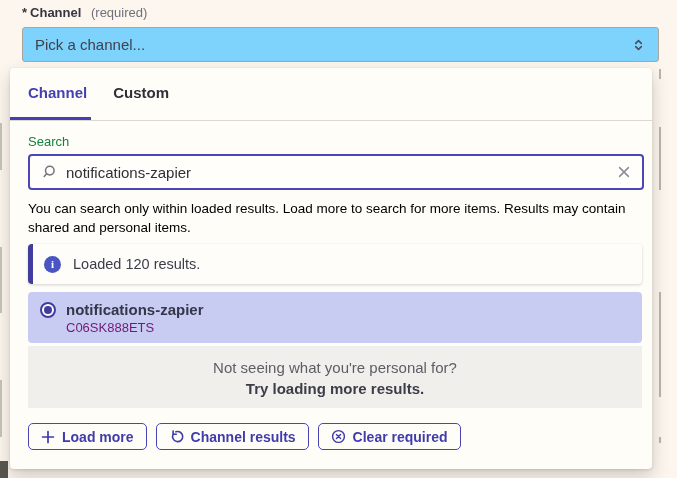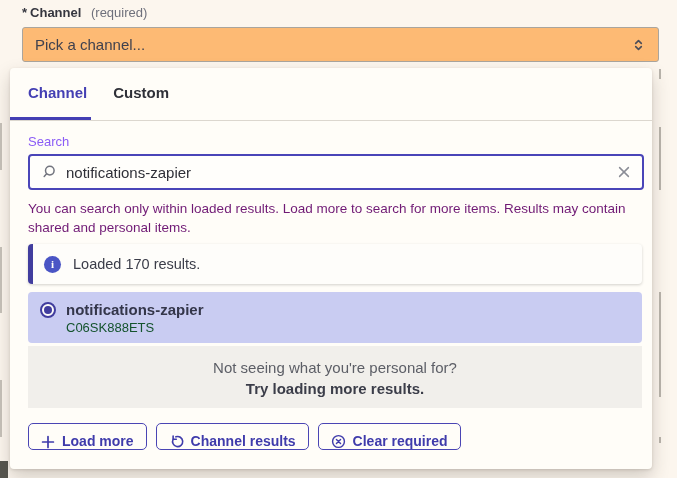--- a/index.html
+++ b/index.html
@@ -13,21 +13,21 @@
   .stage { position: relative; width: 677px; height: 476px; }
 
   
   .field-label { position: absolute; left: 22px; top: 5px; font-size: 13px; color: #35363f; }
   .field-label .req { font-weight: 700; margin-right: 3px; }
   .field-label .name { font-weight: 700; }
   .field-label .note { color: #6e707c; font-weight: 400; margin-left: 6px; }
 
   .select {
     position: absolute; left: 22px; top: 27px; width: 637px; height: 35px;
-    background: #fdba74; border: 1px solid #aaa59d; border-radius: 3px;
+    background: #7dd3fc; border: 1px solid #aaa59d; border-radius: 3px;
     display: flex; align-items: center; padding: 0 12px; cursor: pointer;
   }
   .select .placeholder { font-size: 15px; color: #3f414e; flex: 1; }
   .select svg { color: #4b4d58; }
 
   
   .frag { position: absolute; width: 2px; background: #b9b4ac; }
   .frag.left { left: 0; width: 2px; background: #c6c1b9; }
   .frag-dark { position: absolute; left: 0; width: 8px; top: 461px; height: 17px; background: #57564f; }
 
@@ -40,35 +40,35 @@
   .tabs {
     position: absolute; left: 0; top: 0; right: 0; height: 53px;
     display: flex; align-items: stretch; border-bottom: 1px solid #dcd7cf;
   }
   .tab { display: flex; align-items: center; font-size: 15px; font-weight: 600;
          color: #2f3038; cursor: pointer; border-bottom: 3px solid transparent; }
   .tab.active { color: #443fb3; font-weight: 700; border-bottom-color: #443fb3; }
   .tab.first { padding: 0 4px 0 18px; }
   .tab.second { margin-left: 18px; padding: 16px 4px; }
 
-  .search-label { position: absolute; left: 18px; top: 66px; font-size: 13px; color: #8b5cf6; }
+  .search-label { position: absolute; left: 18px; top: 66px; font-size: 13px; color: #15803d; }
   .search-box {
     position: absolute; left: 18px; top: 86px; width: 616px; height: 36px;
     background: #fffefb; border: 2px solid #4a45b8; border-radius: 4px;
     display: flex; align-items: center; padding: 0 11px;
   }
   .search-box svg.mag { color: #72747e; margin-right: 9px; flex: 0 0 auto; }
   .search-box input {
     flex: 1; border: none; outline: none; background: transparent;
     font-family: "Liberation Sans", sans-serif; font-size: 15px; color: #2f3038;
   }
   .search-box .clear-x { color: #8b8d96; cursor: pointer; display: flex; flex: 0 0 auto; }
 
   .help { position: absolute; left: 18px; top: 131px; width: 608px;
-          font-size: 13.5px; line-height: 19px; color: #701a75; }
+          font-size: 13.5px; line-height: 19px; color: #000000; }
 
   .banner {
     position: absolute; left: 18px; top: 176px; width: 614px; height: 40px;
     background: #fefdfa; border-radius: 4px; overflow: hidden;
     box-shadow: 0 1px 3px rgba(0,0,0,.18);
     display: flex; align-items: center; padding-left: 16px;
   }
   .banner .bar { position: absolute; left: 0; top: 0; bottom: 0; width: 5px; background: #413d9e; }
   .banner .info-icon {
     width: 17px; height: 17px; border-radius: 50%; background: #4a55c5; color: #fffefb;
@@ -80,32 +80,32 @@
   .result {
     position: absolute; left: 18px; top: 224px; width: 614px; height: 51px;
     background: #c9ccf2; border-radius: 4px; display: flex; align-items: flex-start;
     padding: 8px 12px 0 12px; cursor: pointer;
   }
   .radio { width: 16px; height: 16px; border: 2px solid #413d9e; border-radius: 50%;
            background: #fdfcfa; margin: 2px 10px 0 0; flex: 0 0 auto;
            display: flex; align-items: center; justify-content: center; }
   .radio .dot { width: 8px; height: 8px; border-radius: 50%; background: #413d9e; }
   .result .title { font-size: 15px; font-weight: 700; color: #34364a; line-height: 19px; }
-  .result .code { font-size: 13px; color: #14532d; line-height: 17px; }
+  .result .code { font-size: 13px; color: #701a75; line-height: 17px; }
 
   .hint {
     position: absolute; left: 18px; top: 278px; width: 614px; height: 62px;
     background: #f1efeb; text-align: center; padding-top: 11px;
   }
   .hint .l1 { font-size: 15px; color: #5c5e66; line-height: 21px; }
   .hint .l2 { font-size: 15px; font-weight: 700; color: #3b3d49; line-height: 21px; }
 
   .actions { position: absolute; left: 18px; top: 355px; display: flex; gap: 9px; }
   .btn {
-    display: inline-flex; align-items: flex-end; gap: 7px; height: 27px; padding: 0 12px;
+    display: inline-flex; align-items: center; gap: 7px; height: 27px; padding: 0 12px;
     background: transparent; border: 1.5px solid #4a45b4; border-radius: 5px;
     color: #3f3bab; font-family: "Liberation Sans", sans-serif;
     font-size: 14px; font-weight: 700; cursor: pointer;
   }
   .btn svg { flex: 0 0 auto; }
 </style>
 </head>
 <body>
 
 <div class="stage">
@@ -156,21 +156,21 @@
           <path d="M2.6 2.6 11.4 11.4 M11.4 2.6 2.6 11.4"></path>
         </svg>
       </span>
     </div>
 
     <p class="help">You can search only within loaded results. Load more to search for more items. Results may contain shared and personal items.</p>
 
     <div class="banner">
       <span class="bar"></span>
       <span class="info-icon">i</span>
-      <span class="txt">Loaded 170 results.</span>
+      <span class="txt">Loaded 120 results.</span>
     </div>
 
     <div class="result">
       <span class="radio">
           <span class="dot"></span>
         </span>
       <span>
         <div class="title">notifications-zapier</div>
         <div class="code">C06SK888ETS</div>
       </span>

